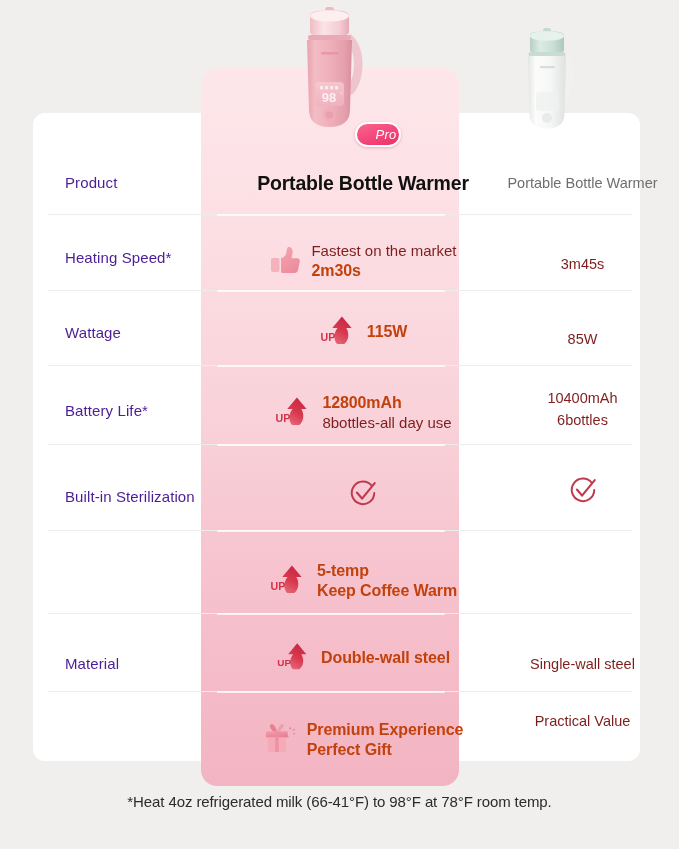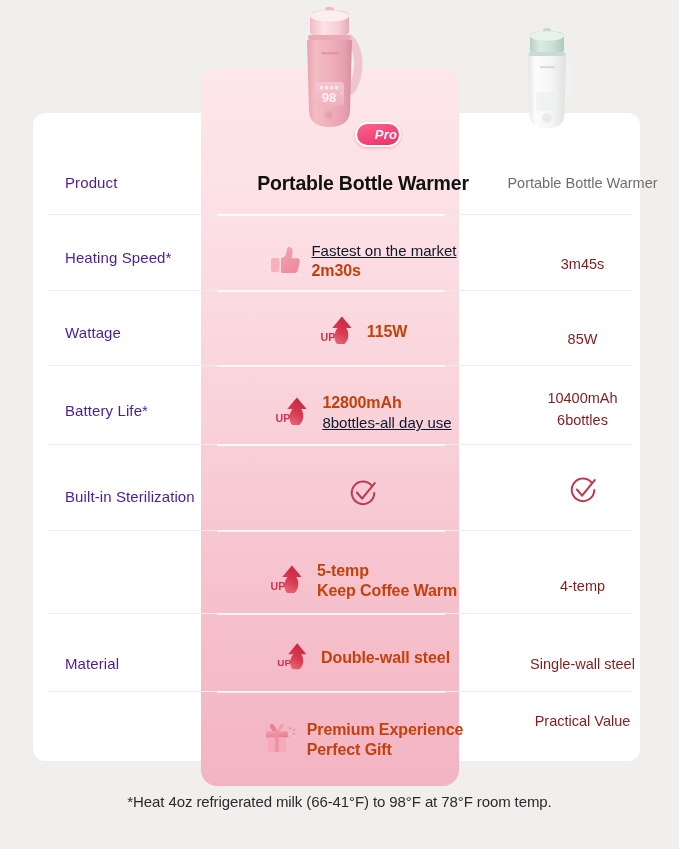--- a/index.html
+++ b/index.html
@@ -123,21 +123,21 @@
     background: linear-gradient(160deg, #fa6589 0%, #f4457c 55%, #ea2f63 100%);
     border: 2px solid #ffffff;
     display: flex;
     align-items: center;
     justify-content: center;
     box-shadow: 0 1px 3px rgba(212,60,100,.35);
   }
   .pro-badge span {
     color: #fff;
     font-size: 13px;
-    font-weight: bold;
+    font-weight: normal;
     font-style: italic;
     letter-spacing: .2px;
     line-height: 1;
     margin-left: 16px;
   }
 
   
   .pro-title {
     font-size: 19.5px;
     font-weight: bold;
@@ -150,23 +150,22 @@
   }
   .big {
     font-size: 16px;
     font-weight: bold;
     color: #c2410c;
     letter-spacing: -.1px;
     line-height: 1.28;
   }
   .sub {
     font-size: 15px;
-    color: #0f172a;
+    color: #7f1d1d;
     line-height: 1.3;
-    text-decoration: underline;
   }
   .txtblock { text-align: left; }
 
   
   .ic { flex: 0 0 auto; display: block; }
 
   
   .footnote {
     position: absolute;
     left: 0;
@@ -385,21 +384,20 @@
           <path d="M18 30 C14.5 26 14 19 18.5 13.5 L13 13.5 L23 1.5 L33 13.5 L27.5 13.5
                    C31 19 30 26.5 25.5 30 Z" fill="url(#upg1)"></path>
           <text x="1" y="27" font-family="Liberation Sans, sans-serif" font-size="11" font-weight="bold" fill="#d2324a">UP</text>
         </svg>
       </span>
       <span class="txtblock">
         <span class="big">5-temp</span><br>
         <span class="big">Keep Coffee Warm</span>
       </span>
     </div>
-    <div class="cell-std" style="top:463px">4-temp</div>
 
     <div class="wline" style="top:500px"></div>
     <div class="pline" style="top:500px"></div>
 
     <div class="cell-label" style="top:541px">Material</div>
     <div class="cell-pro" style="top:527px;height:36px">
       <span class="ic">
         <svg viewBox="0 0 40 32" width="37" height="29">
           <path d="M18 30 C14.5 26 14 19 18.5 13.5 L13 13.5 L23 1.5 L33 13.5 L27.5 13.5
                    C31 19 30 26.5 25.5 30 Z" fill="url(#upg1)"></path>

